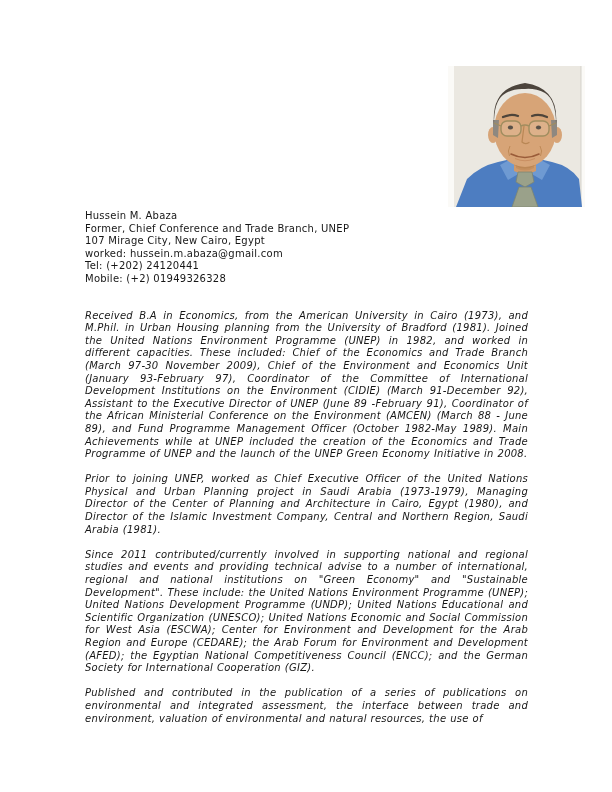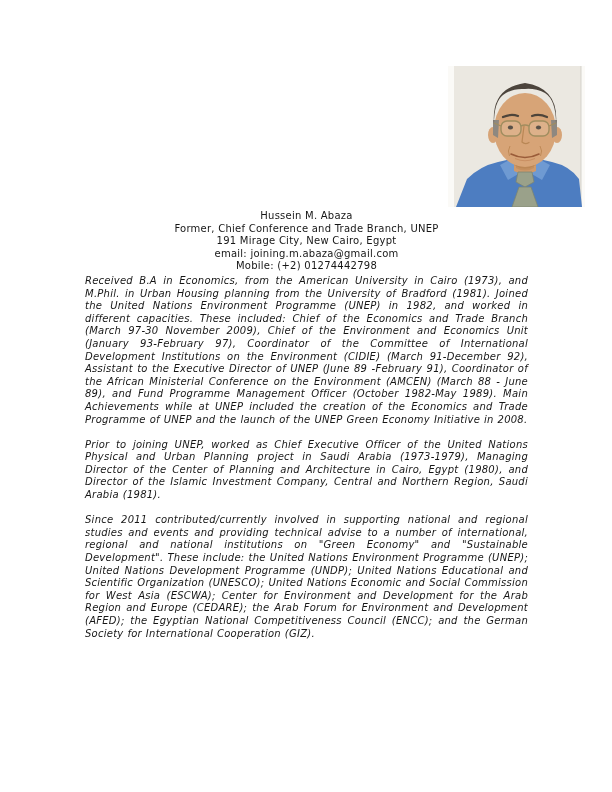--- a/index.html
+++ b/index.html
@@ -29,22 +29,21 @@
   .content {
     position: absolute;
     left: 85px;
     top: 210px;
     width: 443px;
     font-size: 10px;
     line-height: 12.6px;
     letter-spacing: 0.25px;
   }
   .contact-block {
-    margin: 0 0 2px 0;
-    text-align: center;
+    margin: 0 0 24px 0;
   }
   .contact-block div {
     white-space: nowrap;
   }
   .content p {
     margin: 0 0 12.6px 0;
     text-align: justify;
     word-spacing: 0.5px;
     font-style: italic;
   }
@@ -108,24 +107,26 @@
 
       <path d="M68,99 Q77,104 86,99 L86,102 Q77,107 68,102 Z" fill="#b9824f" opacity="0.45"></path>
     </svg>
   </figure>
 
   <div class="content">
 
     <div class="contact-block">
       <div>Hussein M. Abaza</div>
       <div>Former, Chief Conference and Trade Branch, UNEP</div>
-      <div>191 Mirage City, New Cairo, Egypt</div>
-      <div>email: joining.m.abaza@gmail.com</div>
-      <div>Mobile: (+2) 01274442798</div>
+      <div>107 Mirage City, New Cairo, Egypt</div>
+      <div>worked: hussein.m.abaza@gmail.com</div>
+      <div>Tel: (+202) 24120441</div>
+      <div>Mobile: (+2) 01949326328</div>
     </div>
 
     <p>Received B.A in Economics, from the American University in Cairo (1973), and M.Phil. in Urban Housing planning from the University of Bradford (1981). Joined the United Nations Environment Programme (UNEP) in 1982, and worked in different capacities. These included: Chief of the Economics and Trade Branch (March 97-30 November 2009), Chief of the Environment and Economics Unit (January 93-February 97), Coordinator of the Committee of International Development Institutions on the Environment (CIDIE) (March 91-December 92), Assistant to the Executive Director of UNEP (June 89 -February 91), Coordinator of the African Ministerial Conference on the Environment (AMCEN) (March 88 - June 89), and Fund Programme Management Officer (October 1982-May 1989). Main Achievements while at UNEP included the creation of the Economics and Trade Programme of UNEP and the launch of the UNEP Green Economy Initiative in 2008.</p>
     <p>Prior to joining UNEP, worked as Chief Executive Officer of the United Nations Physical and Urban Planning project in Saudi Arabia (1973-1979), Managing Director of the Center of Planning and Architecture in Cairo, Egypt (1980), and Director of the Islamic Investment Company, Central and Northern Region, Saudi Arabia (1981).</p>
     <p>Since 2011 contributed/currently involved in supporting national and regional studies and events and providing technical advise to a number of international, regional and national institutions on "Green Economy" and "Sustainable Development". These include: the United Nations Environment Programme (UNEP); United Nations Development Programme (UNDP); United Nations Educational and Scientific Organization (UNESCO); United Nations Economic and Social Commission for West Asia (ESCWA); Center for Environment and Development for the Arab Region and Europe (CEDARE); the Arab Forum for Environment and Development (AFED); the Egyptian National Competitiveness Council (ENCC); and the German Society for International Cooperation (GIZ).</p>
+    <p>Published and contributed in the publication of a series of publications on environmental and integrated assessment, the interface between trade and environment, valuation of environmental and natural resources, the use of</p>
 
   </div>
 
 </div>
 
 </body></html>

